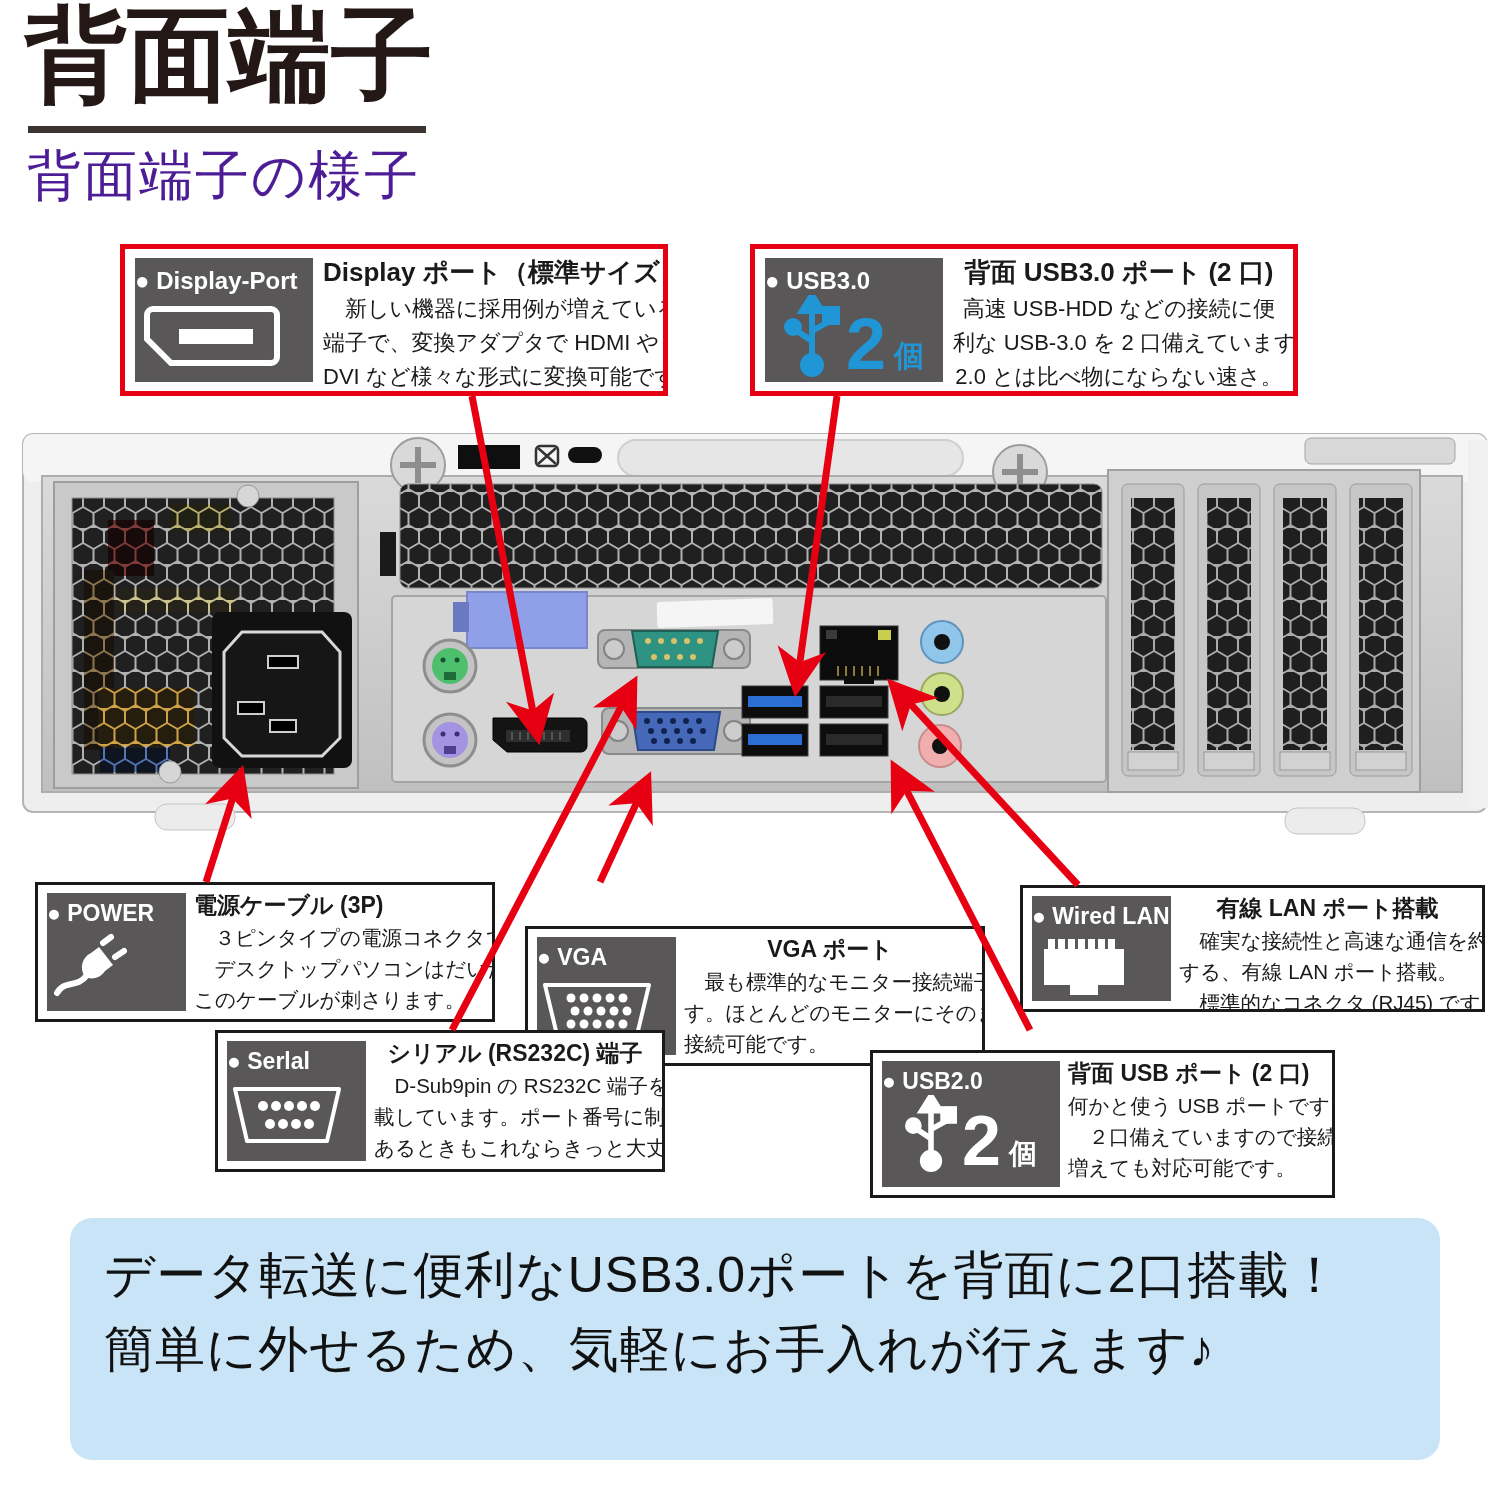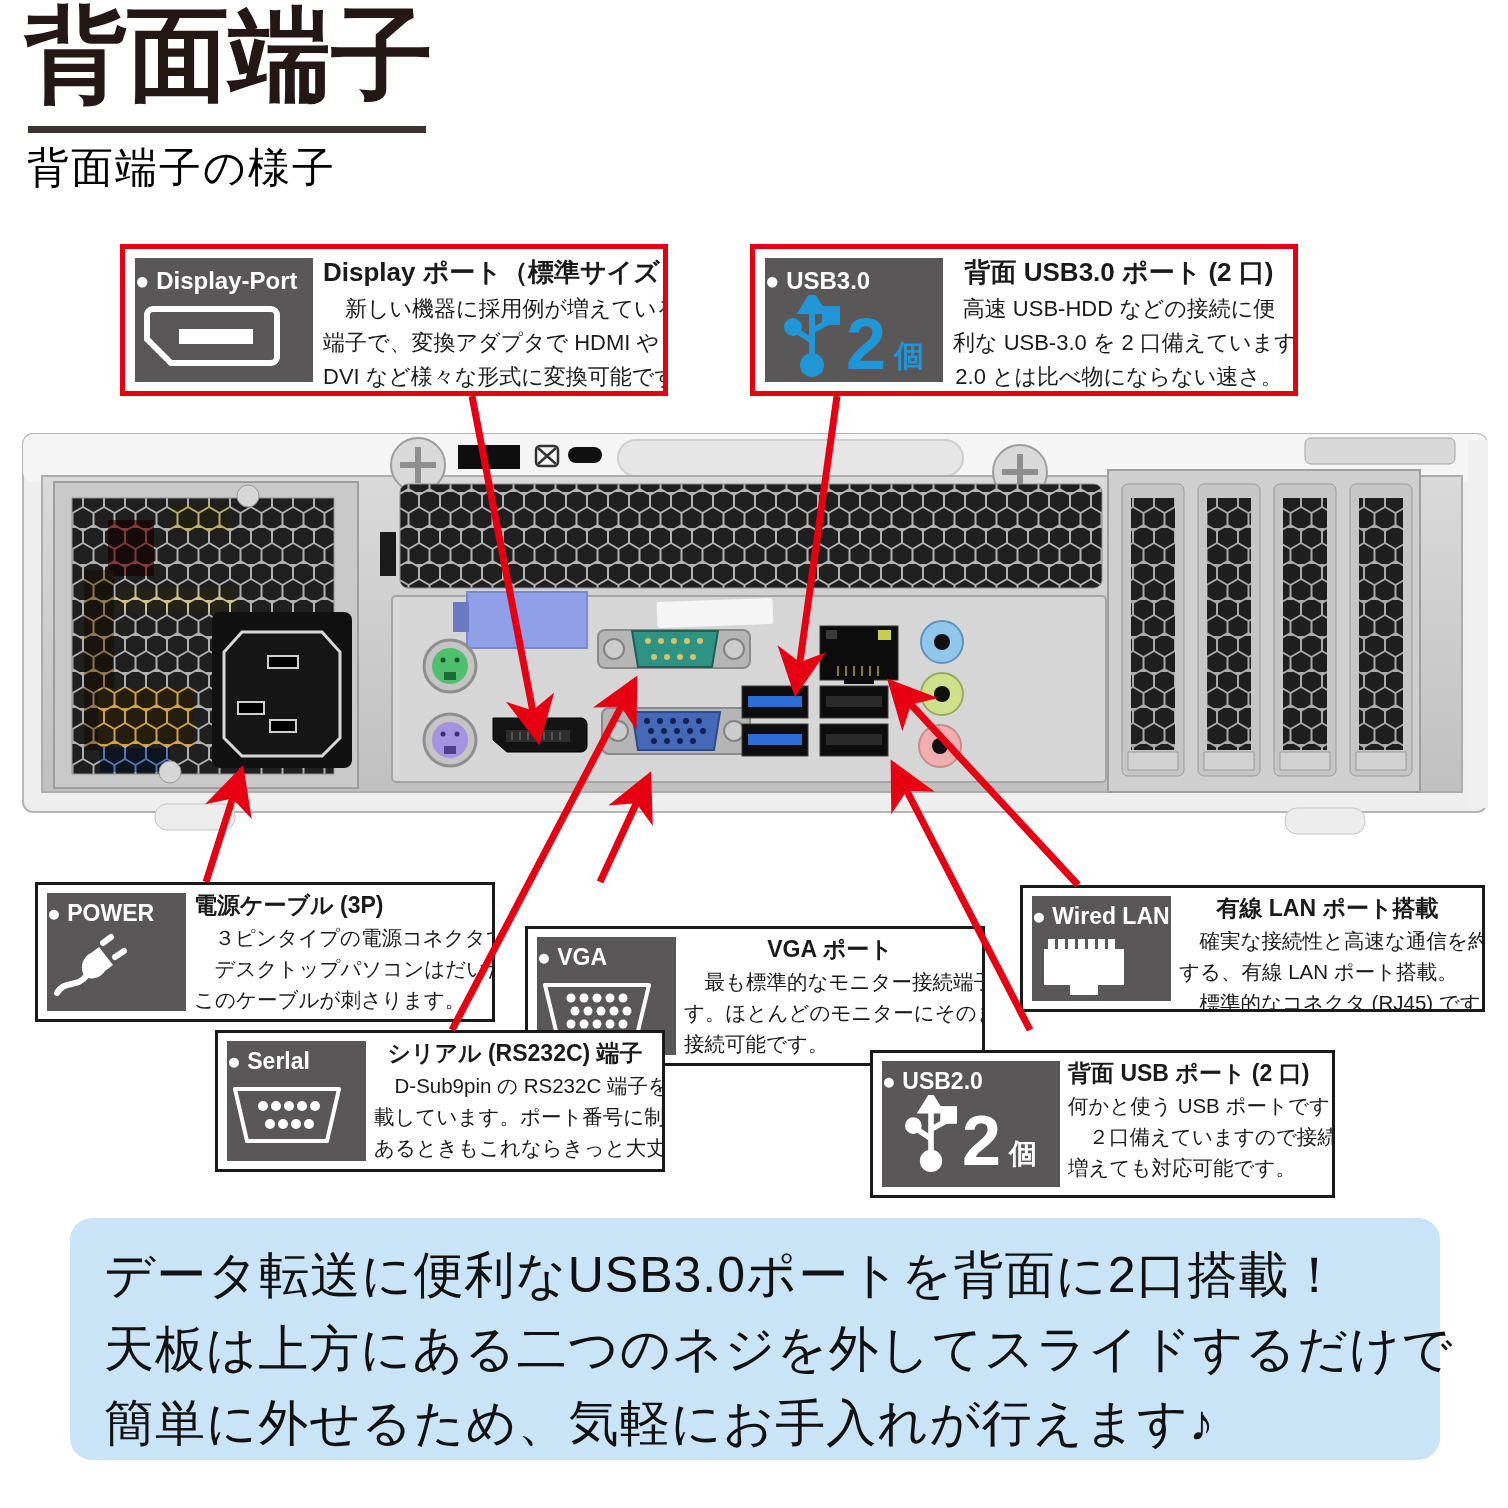--- a/index.html
+++ b/index.html
@@ -2,21 +2,21 @@
 <html><head>
 <meta charset="utf-8">
 <style>
   html,body{margin:0;padding:0;background:#fff;}
   .page{position:relative;width:1508px;height:1508px;background:#fff;overflow:hidden;
         font-family:"Liberation Sans","DejaVu Sans",sans-serif;color:#231815;}
   
   .main-title{position:absolute;left:25px;top:-12px;font-size:102px;font-weight:bold;
               letter-spacing:0px;color:#231815;}
   .title-underline{position:absolute;left:28px;top:126px;width:398px;height:7px;background:#3b3330;}
-  .sub-title{position:absolute;left:27px;top:140px;font-size:42px;font-weight:500;color:#000000;letter-spacing:2px;}
+  .sub-title{position:absolute;left:27px;top:140px;font-size:54px;font-weight:500;color:#4c1d95;letter-spacing:2px;}
   
   .callout{position:absolute;background:#fff;box-sizing:border-box;display:flex;z-index:30;}
   .callout.red{border:5px solid #e60012;}
   .callout.black{border:3px solid #1a1a1a;}
   .plate{background:#595757;color:#fff;flex:none;display:flex;flex-direction:column;
          box-sizing:border-box;}
   .plate .plabel{font-weight:bold;white-space:pre;}
   .ctext{flex:1;display:flex;flex-direction:column;box-sizing:border-box;overflow:hidden;}
   .ctitle{font-weight:bold;color:#1a1a1a;white-space:pre;}
   .cline{color:#1a1a1a;white-space:pre;}
@@ -431,21 +431,20 @@
     <div class="ctext">
       <div class="ctitle">背面 USB ポート (2 口)</div>
       <div class="cline">何かと使う USB ポートです。</div>
       <div class="cline">　２口備えていますので接続機器が</div>
       <div class="cline">増えても対応可能です。</div>
     </div>
   </div>
 
   <div class="info-box">
     <div class="info-line">データ転送に便利なUSB3.0ポートを背面に2口搭載！</div>
-    <div class="info-line">天板は上方にある二つのネジを外してスライドするだけで</div>
     <div class="info-line">簡単に外せるため、気軽にお手入れが行えます♪</div>
   </div>
 
   <svg id="arrows" width="1508" height="1508" viewBox="0 0 1508 1508">
     <defs>
       <marker id="ah" viewBox="0 0 10 10" refX="8.5" refY="5" markerWidth="8" markerHeight="7" orient="auto">
         <path d="M0,0 L10,5 L0,10 L2.8,5 Z" fill="#e60012"></path>
       </marker>
     </defs>
     <g stroke="#e60012" stroke-width="7" fill="none">

